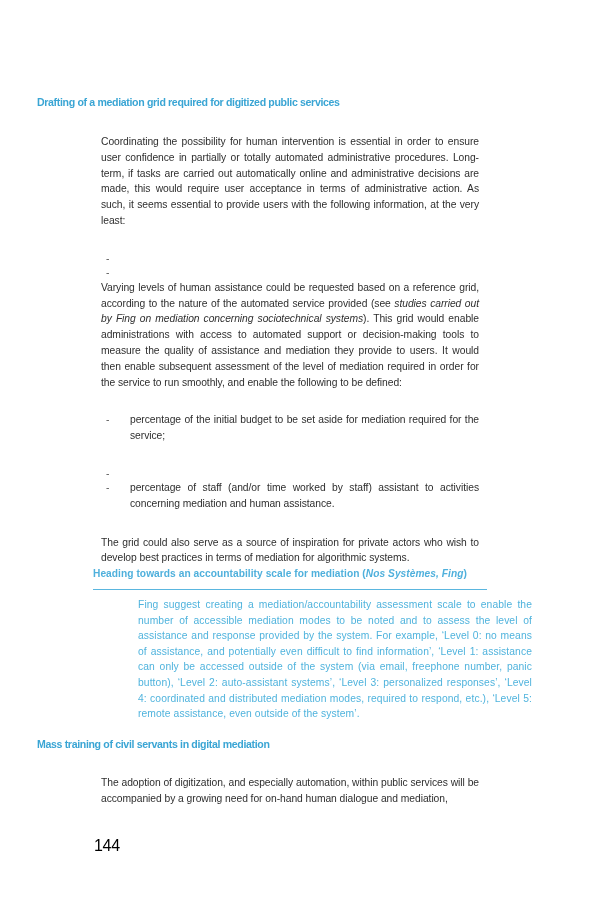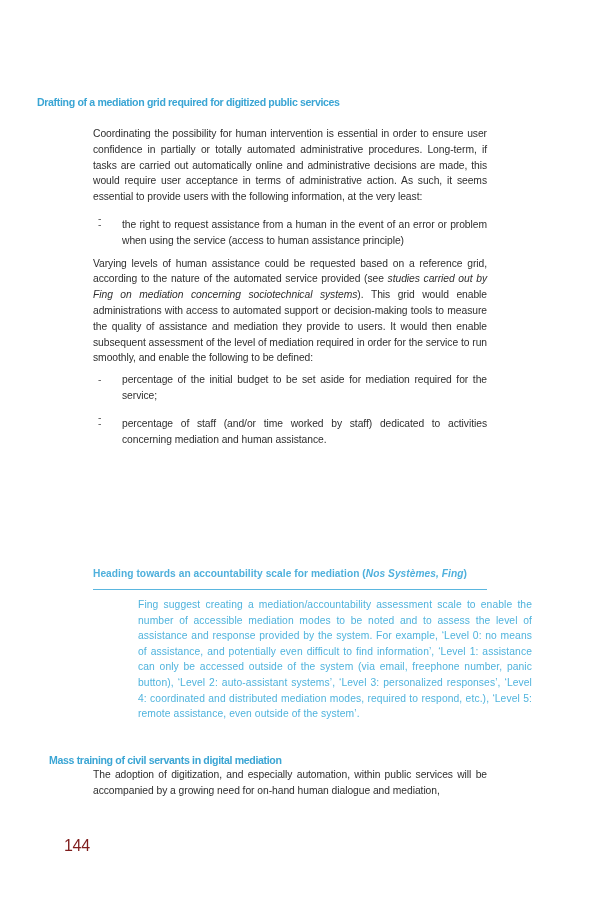--- a/index.html
+++ b/index.html
@@ -33,21 +33,21 @@
     position: absolute;
     left: 93px;
     width: 394px;
     font-size: 10.3px;
     line-height: 15.8px;
     text-align: justify;
     color: #2e2e2e;
     letter-spacing: -0.05px;
   }
   .col p {
-    margin: 0;
+    margin: 8px;
   }
   .bullet {
     position: relative;
     padding-left: 29px;
     margin: 0;
     text-align: justify;
   }
   .bullet .dash {
     position: absolute;
     left: 5px;
@@ -78,24 +78,24 @@
     width: 394px;
     font-size: 10.3px;
     line-height: 15.6px;
     text-align: justify;
     color: #4fb3dd;
     letter-spacing: 0.1px;
     margin-left: 45px;
   }
   .page-number {
     position: absolute;
-    left: 64px;
+    left: 94px;
     top: 837px;
     font-size: 16px;
-    color: #7f1d1d;
+    color: #000000;
     letter-spacing: -0.3px;
   }
   em { font-style: italic; }
 </style>
 </head>
 <body>
 
 <div class="page">
 
   <div class="section-heading" style="top:96px;">Drafting of a mediation grid required for digitized public services</div>
@@ -104,54 +104,54 @@
     <p>Coordinating the possibility for human intervention is essential in order to ensure user confidence in partially or totally automated administrative procedures. Long-term, if tasks are carried out automatically online and administrative decisions are made, this would require user acceptance in terms of administrative action. As such, it seems essential to provide users with the following information, at the very least:</p>
 
     <div style="height:6px;"></div>
 
     <p class="bullet">
       <span class="dash">-</span>
     </p>
     <div style="height:6px;"></div>
     <p class="bullet">
       <span class="dash">-</span>
-      <span>the right to request assistance from a human in the event of an error or problem when using the service (access to human assistance principle)</span>
     </p>
 
     <div style="height:7px;"></div>
 
     <p><span>Varying levels of human assistance could be requested based on a reference grid, according to the nature of the automated service provided (see </span><em>studies carried out by Fing on mediation concerning sociotechnical systems</em><span>). This grid would enable administrations with access to automated support or decision-making tools to measure the quality of assistance and mediation they provide to users. It would then enable subsequent assessment of the level of mediation required in order for the service to run smoothly, and enable the following to be defined:</span></p>
 
     <div style="height:6px;"></div>
 
     <p class="bullet">
       <span class="dash">-</span>
       <span>percentage of the initial budget to be set aside for mediation required for the service;</span>
     </p>
     <div style="height:6px;"></div>
     <p class="bullet">
       <span class="dash">-</span>
     </p>
     <div style="height:6px;"></div>
     <p class="bullet">
       <span class="dash">-</span>
-      <span>percentage of staff (and/or time worked by staff) dedicated to activities concerning mediation and human assistance.</span>
+      <span>percentage of staff (and/or time worked by staff) assistant to activities concerning mediation and human assistance.</span>
     </p>
 
     <div style="height:7px;"></div>
 
+    <p>The grid could also serve as a source of inspiration for private actors who wish to develop best practices in terms of mediation for algorithmic systems.</p>
   </div>
 
   <div class="box-heading" style="top:568px;"><span>Heading towards an accountability scale for mediation (</span><em>Nos Systèmes, Fing</em><span>)</span></div>
 
   <div class="box-rule" style="top:589px;"></div>
 
   <div class="box-text" style="top:597px;">Fing suggest creating a mediation/accountability assessment scale to enable the number of accessible mediation modes to be noted and to assess the level of assistance and response provided by the system. For example,  ‘Level 0: no means of assistance, and potentially even difficult to find information’, ‘Level 1: assistance can only be accessed outside of the system (via email, freephone number, panic button), ‘Level 2: auto-assistant systems’, ‘Level 3: personalized responses’, ‘Level 4: coordinated and distributed mediation modes, required to respond, etc.), ‘Level 5: remote assistance, even outside of the system’.</div>
 
-  <div class="section-heading" style="top:754px;margin-left:12px;">Mass training of civil servants in digital mediation</div>
+  <div class="section-heading" style="top:738px;">Mass training of civil servants in digital mediation</div>
 
   <div class="col" style="top:767px;">
     <p>The adoption of digitization, and especially automation, within public services will be accompanied by a growing need for on-hand human dialogue and mediation,</p>
   </div>
 
   <div class="page-number">144</div>
 
 </div>
 
 </body></html>

